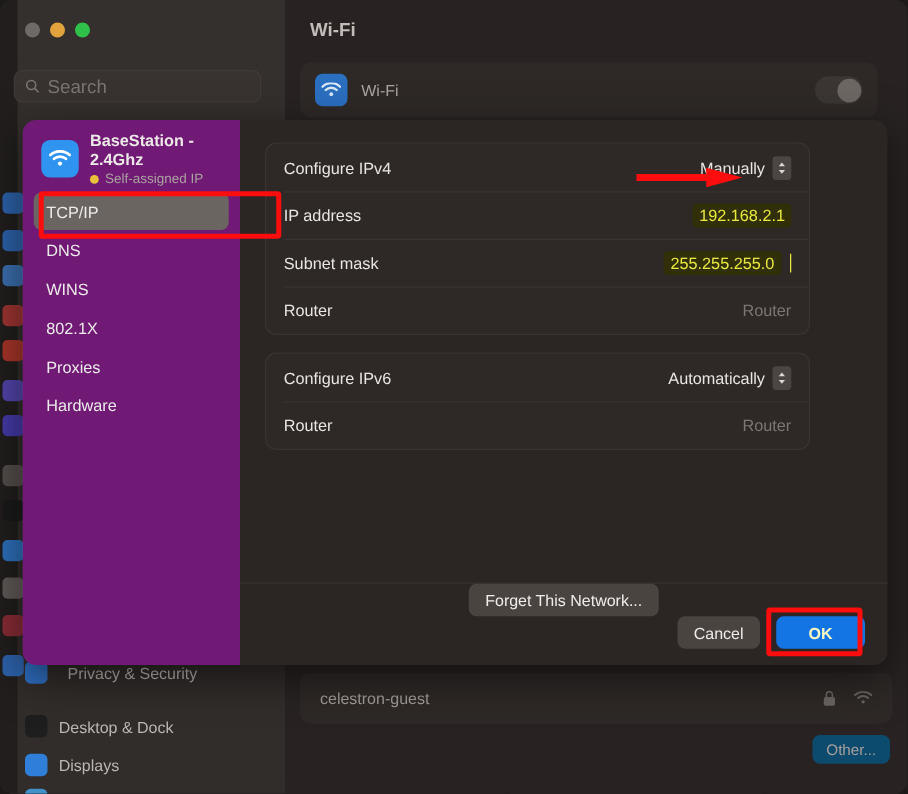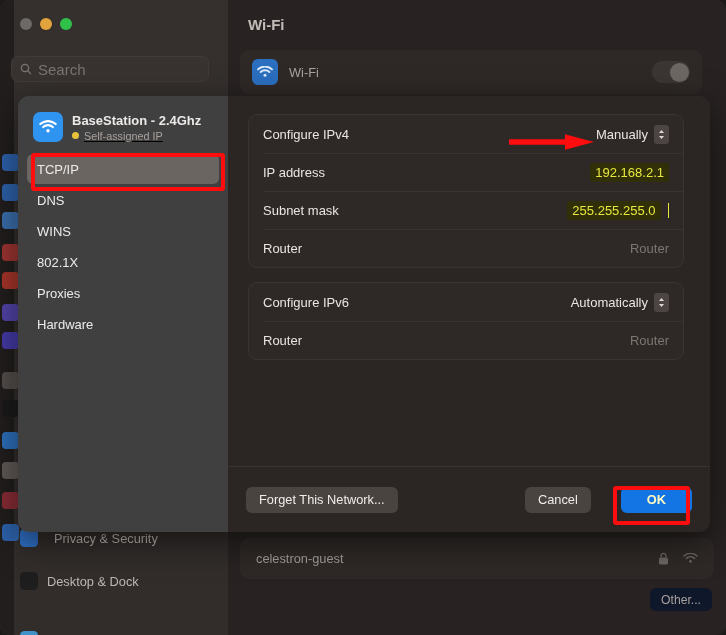--- a/index.html
+++ b/index.html
@@ -185,40 +185,40 @@
     display: flex;
     align-items: center;
     gap: 14px;
   }
   #other-button {
     position: absolute;
     right: 14px; top: 588px;
     height: 23px;
     padding: 0 11px;
     border-radius: 6px;
-    background: #0f172a;
+    background: #0c4a6e;
     display: flex;
     align-items: center;
     font-size: 12.2px;
     color: #a6a09c;
   }
 
   
   #dialog {
     position: absolute;
     left: 18px; top: 96px;
     width: 692px; height: 436px;
     border-radius: 11px;
     overflow: hidden;
     display: flex;
     box-shadow: 0 10px 34px rgba(0,0,0,.55);
   }
   #dialog-sidebar {
-    width: 210px;
-    background: #404040;
+    width: 174px;
+    background: #701a75;
     padding-top: 14px;
     box-sizing: border-box;
     flex: none;
     position: relative;
   }
   #network-header {
     display: flex;
     align-items: center;
     gap: 9px;
     padding: 0 14px 0 15px;
@@ -237,21 +237,20 @@
     font-size: 13px;
     font-weight: bold;
     color: #ece9e7;
     line-height: 15px;
   }
   #network-meta .status {
     display: flex;
     align-items: center;
     gap: 5px;
     margin-top: 2px;
-    text-decoration: underline;
   }
   #network-meta .dot {
     width: 7px; height: 7px;
     border-radius: 50%;
     background: #e8c33a;
   }
   #network-meta .status-text {
     font-size: 10.8px;
     color: #a9a29e;
   }
@@ -356,20 +355,21 @@
     background: #3a3331;
   }
   #dialog-footer {
     position: absolute;
     left: 0; right: 0; top: 371px;
     height: 65px;
     display: flex;
     align-items: center;
     padding: 0 18px;
     box-sizing: border-box;
+    flex-direction: column;
   }
   .btn {
     height: 26px;
     padding: 0 13px;
     border-radius: 6px;
     display: flex;
     align-items: center;
     font-size: 12.8px;
     color: #efecea;
     background: #4a4441;
@@ -377,21 +377,21 @@
   .btn.primary {
     background: #1374e4;
     color: #fef9c3;
     font-weight: bold;
     padding: 0 26px;
   }
   #footer-right {
     margin-left: auto;
     display: flex;
     align-items: flex-start;
-    gap: 30px;
+    gap: 13px;
     padding-left: 32px;
   }
 
   
   .annot-box {
     position: absolute;
     border: 4px solid #fd0d0d;
     border-radius: 3px;
     pointer-events: none;
     box-sizing: border-box;
@@ -413,20 +413,24 @@
 
   <div id="bg-sidebar">
     <div id="bg-sidebar-inner"></div>
   <div class="bg-nav-item" style="top: 524px; gap: 16px;">
         <span class="navicon" style="background: rgb(47, 111, 196);"></span>
         <span class="lbl">Privacy &amp; Security</span>
       </div>
       <div class="bg-nav-item" style="top: 567px;">
         <span class="navicon" style="background: rgb(30, 30, 30);"></span>
         <span class="lbl">Desktop &amp; Dock</span>
+      </div>
+      <div class="bg-nav-item" style="top: 598px;">
+        <span class="navicon" style="background: rgb(47, 127, 216);"></span>
+        <span class="lbl">Displays</span>
       </div>
       <div class="bg-nav-item" style="top: 626px;">
         <span class="navicon" style="background: rgb(63, 147, 200);"></span>
         <span class="lbl">Wallpaper</span>
       </div>
     </div>
 
   <div id="edge-strip">
       <div class="edge-icon" style="top: 154px; background: rgb(47, 111, 196);"></div>
       <div class="edge-icon" style="top: 184px; background: rgb(47, 111, 196);"></div>

